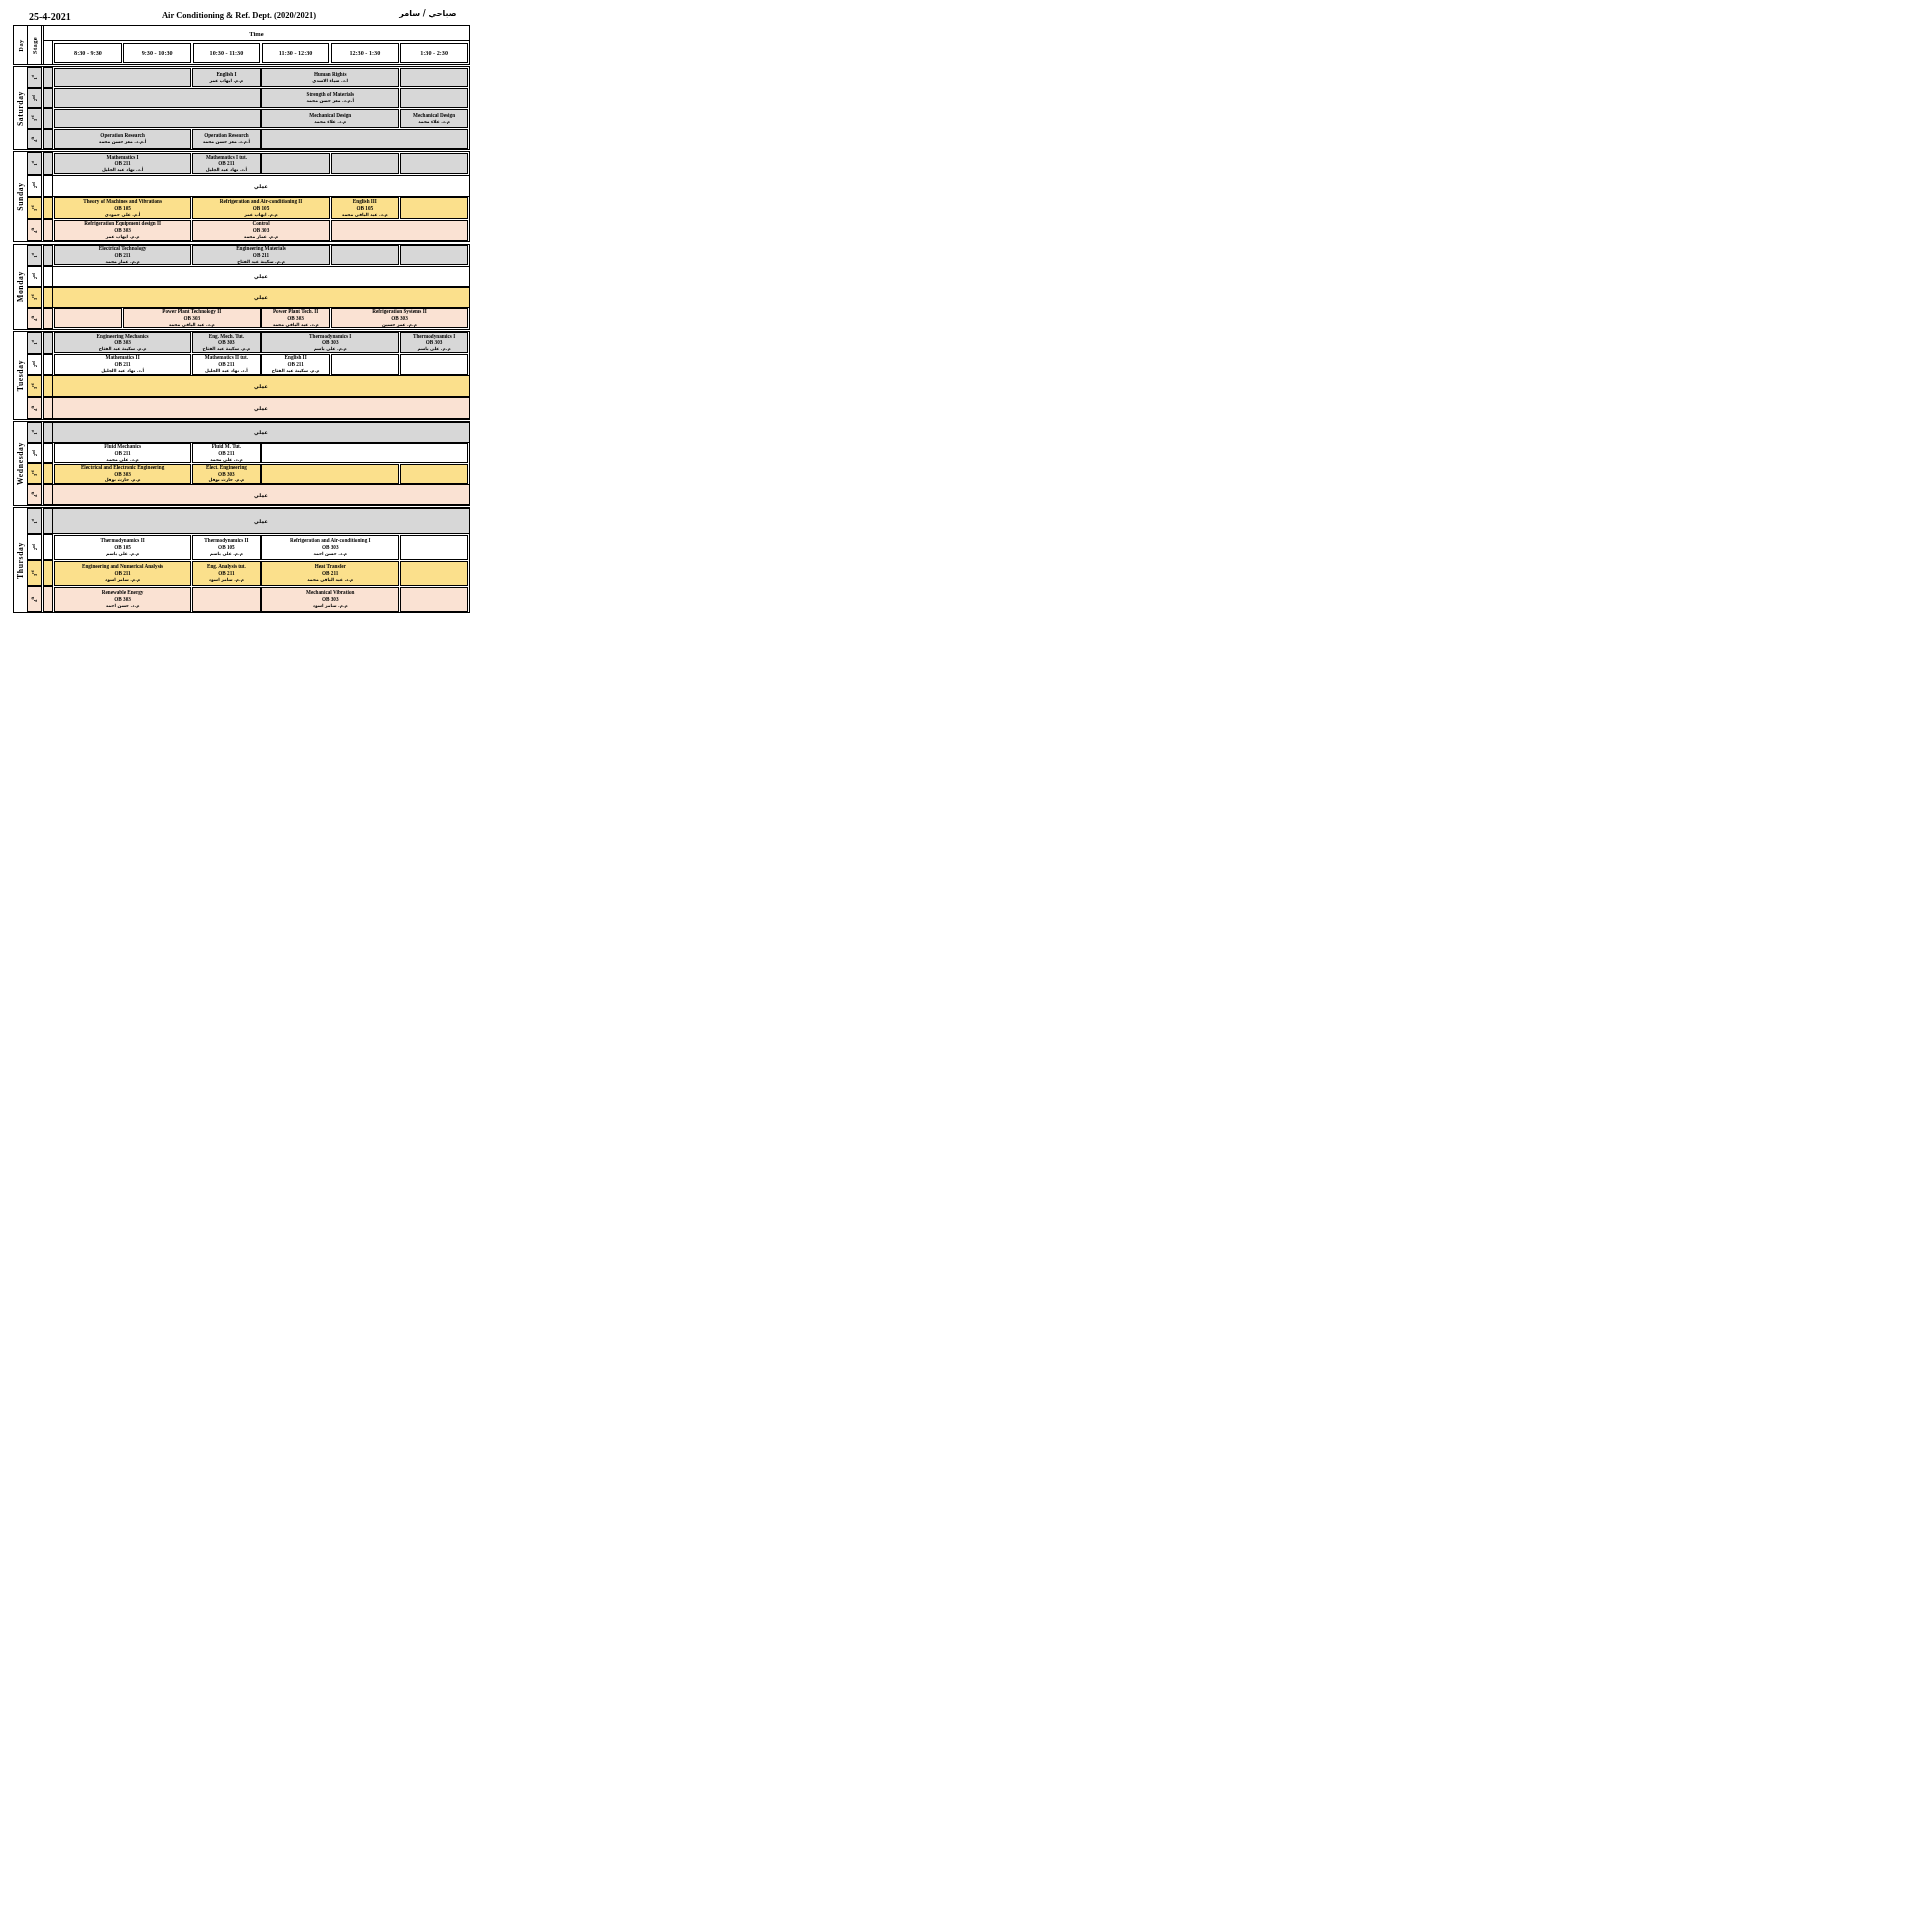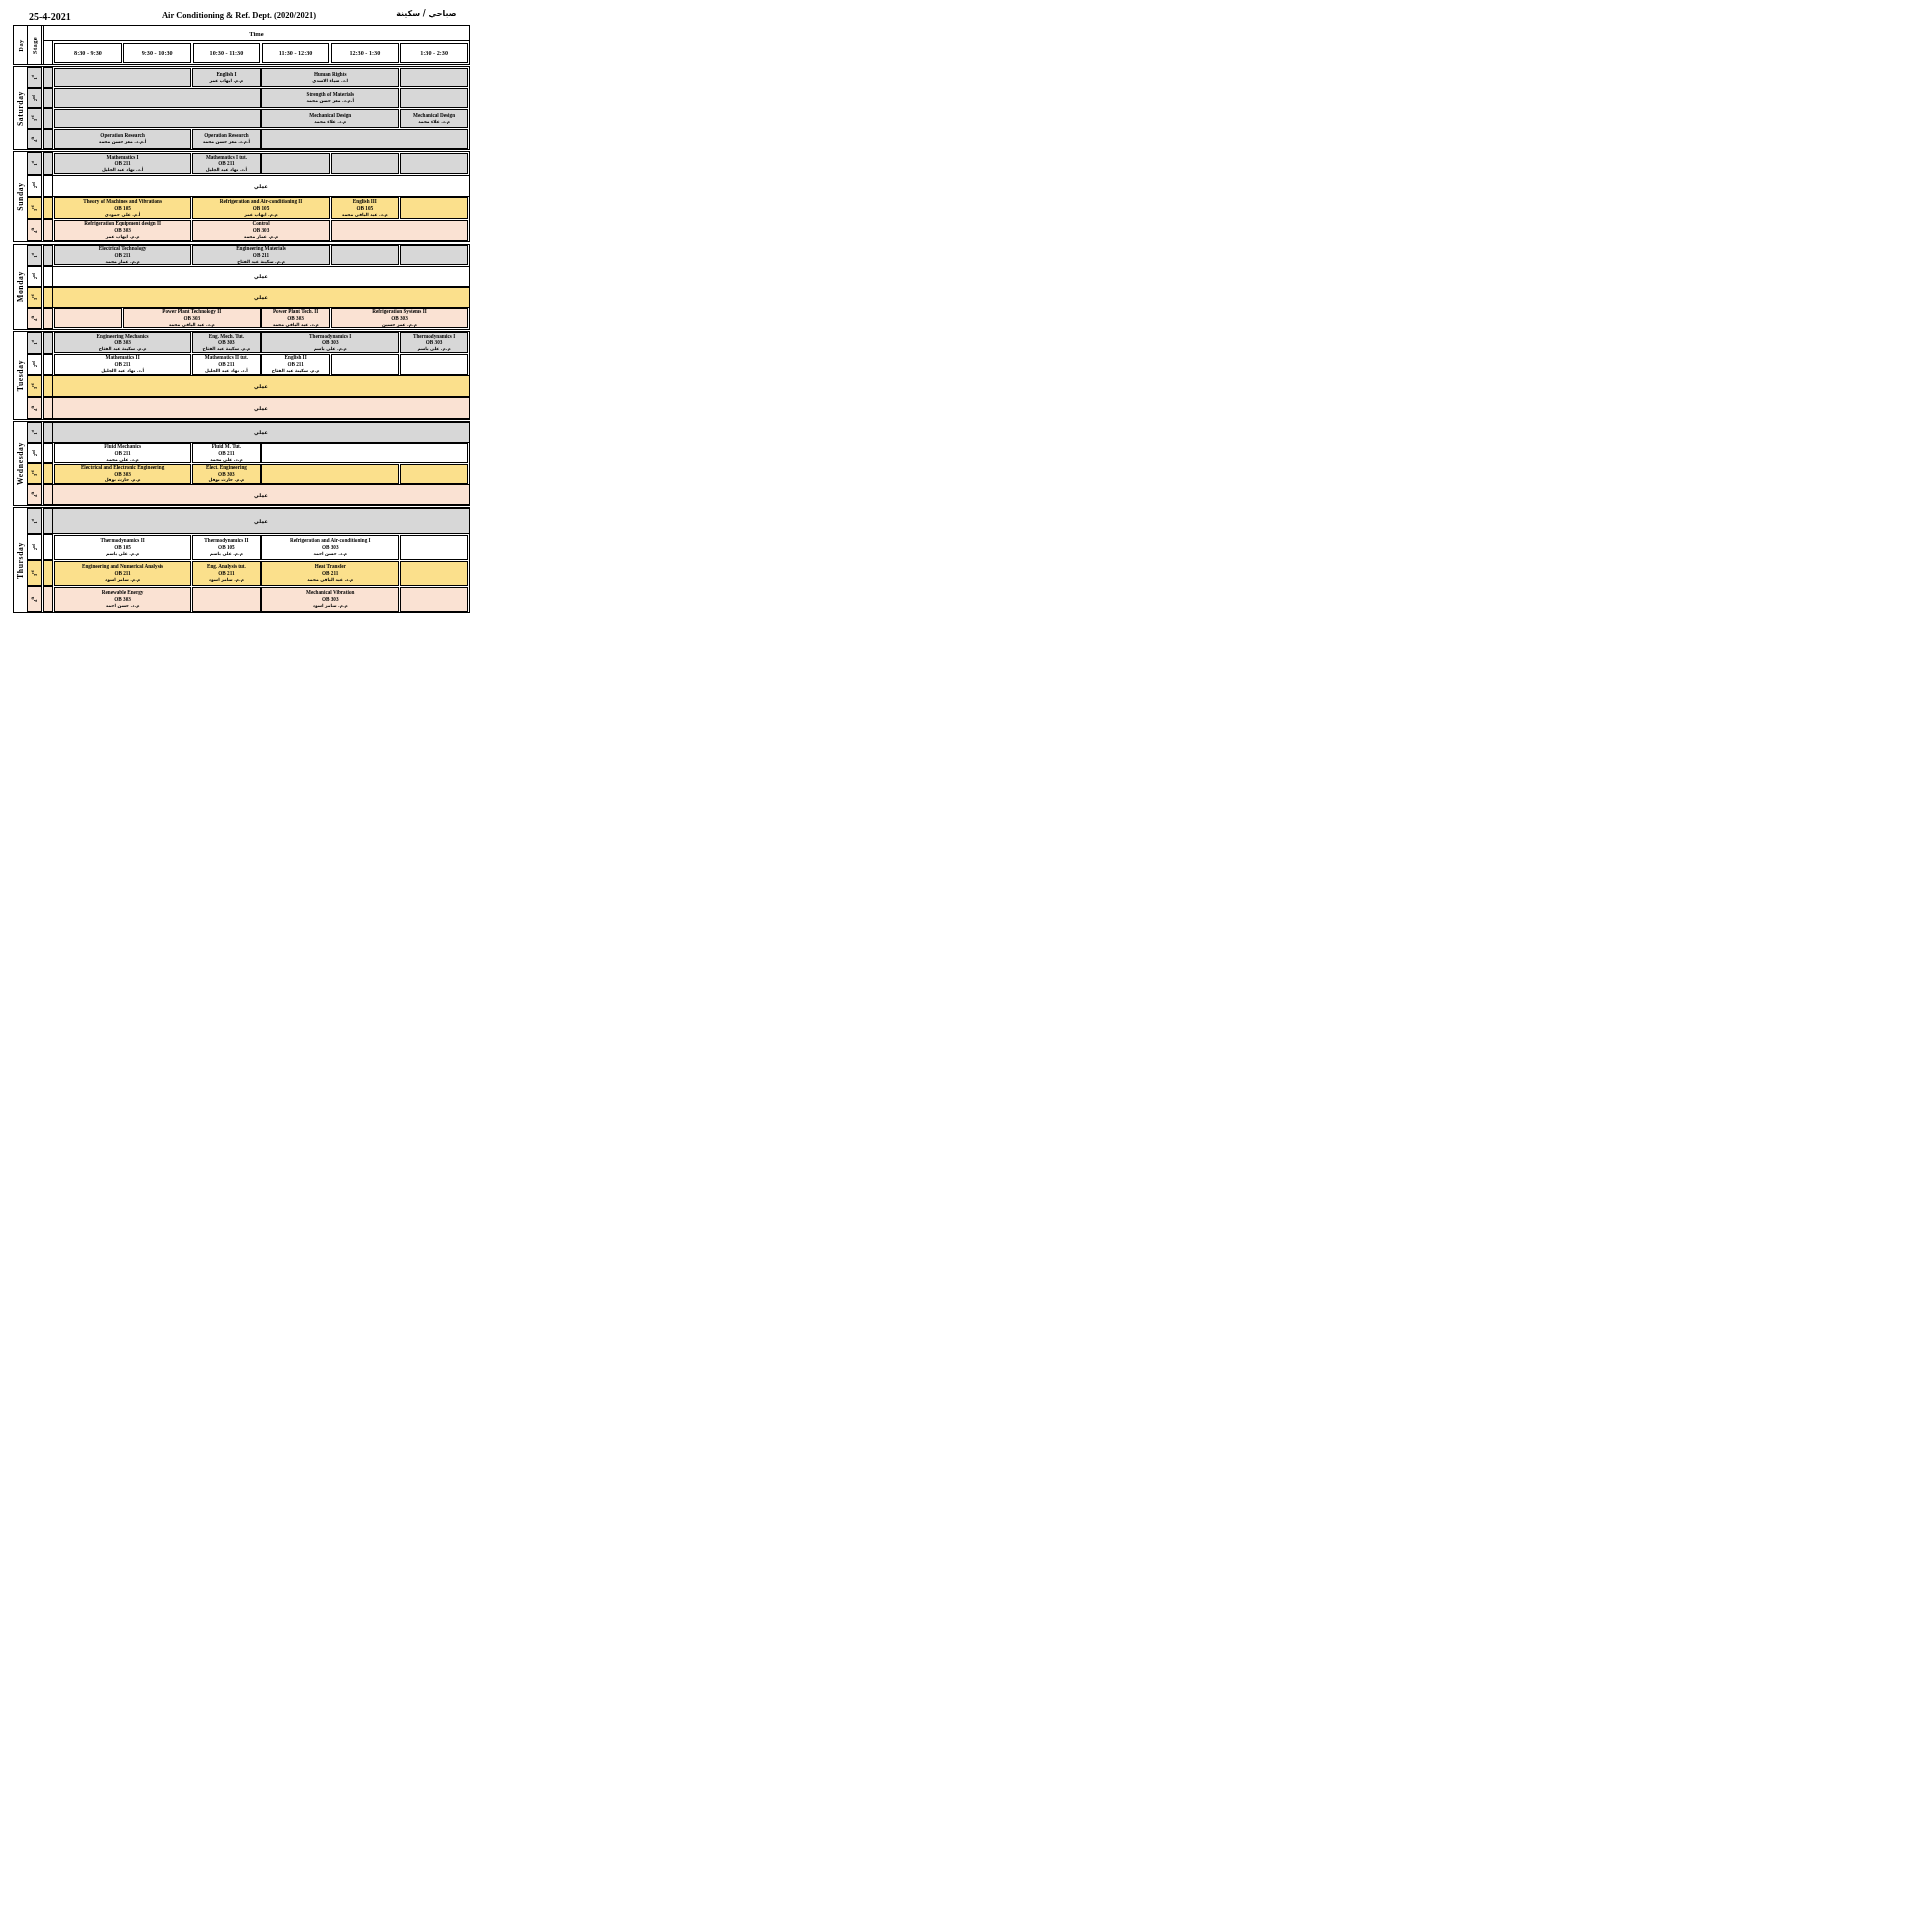--- a/index.html
+++ b/index.html
@@ -57,21 +57,21 @@
                   font-family:"DejaVu Sans","Liberation Sans",sans-serif; }
   .practical-label { font-size:5px; font-weight:bold; direction:rtl;
                   font-family:"DejaVu Sans","Liberation Sans",sans-serif; }
 </style>
 </head>
 <body>
 
 <div class="page">
   <div class="date-label">25-4-2021</div>
   <div class="main-title">Air Conditioning &amp; Ref. Dept. (2020/2021)</div>
-  <div class="session-label">صباحي / سكينة</div>
+  <div class="session-label">صباحي / سامر</div>
   <div id="timetable">
       <div class="block header-block" style="height: 40px;">
         <div class="vcell daycol head-v">
           <span class="vtext">Day</span>
         </div>
         <div class="vcell head-v" style="grid-area: 1 / 2 / -1;">
           <span class="vtext">Stage</span>
         </div>
         <div class="divider"></div>
         <div class="time-head">Time</div>

